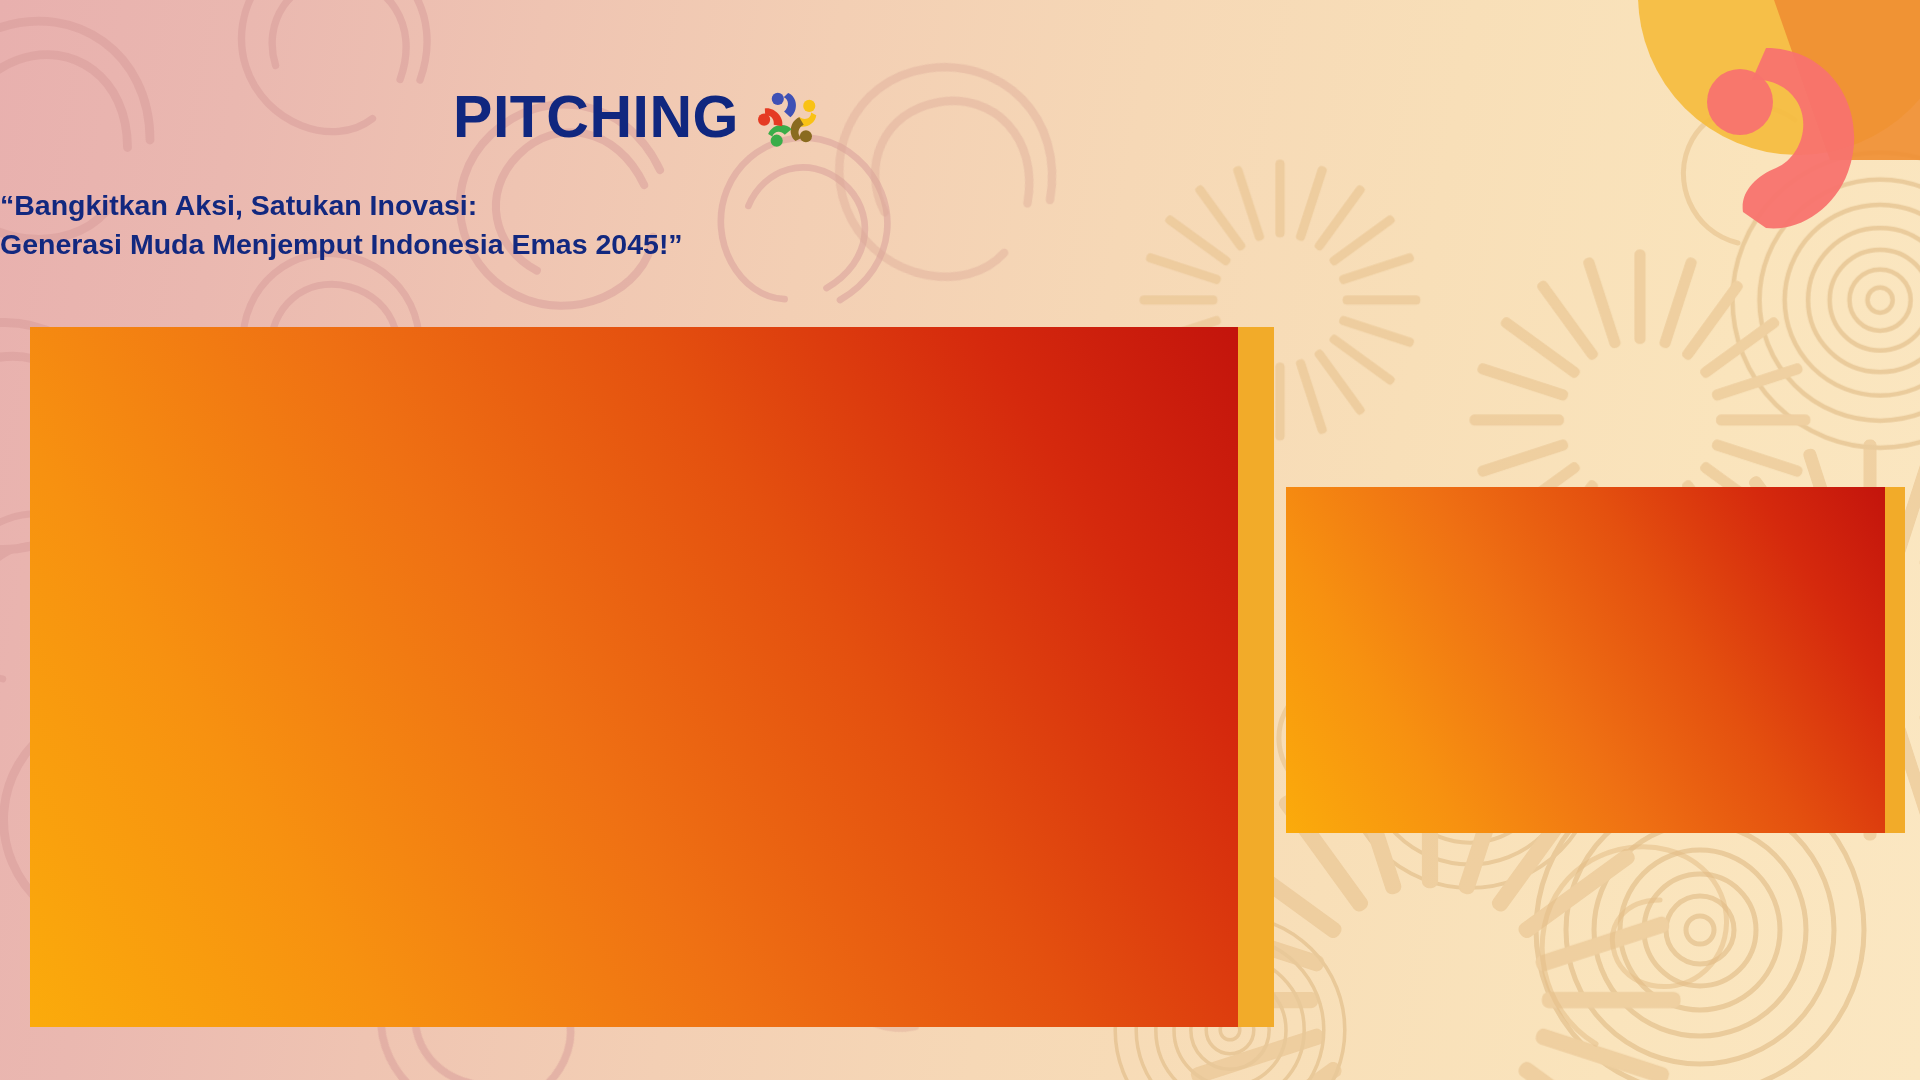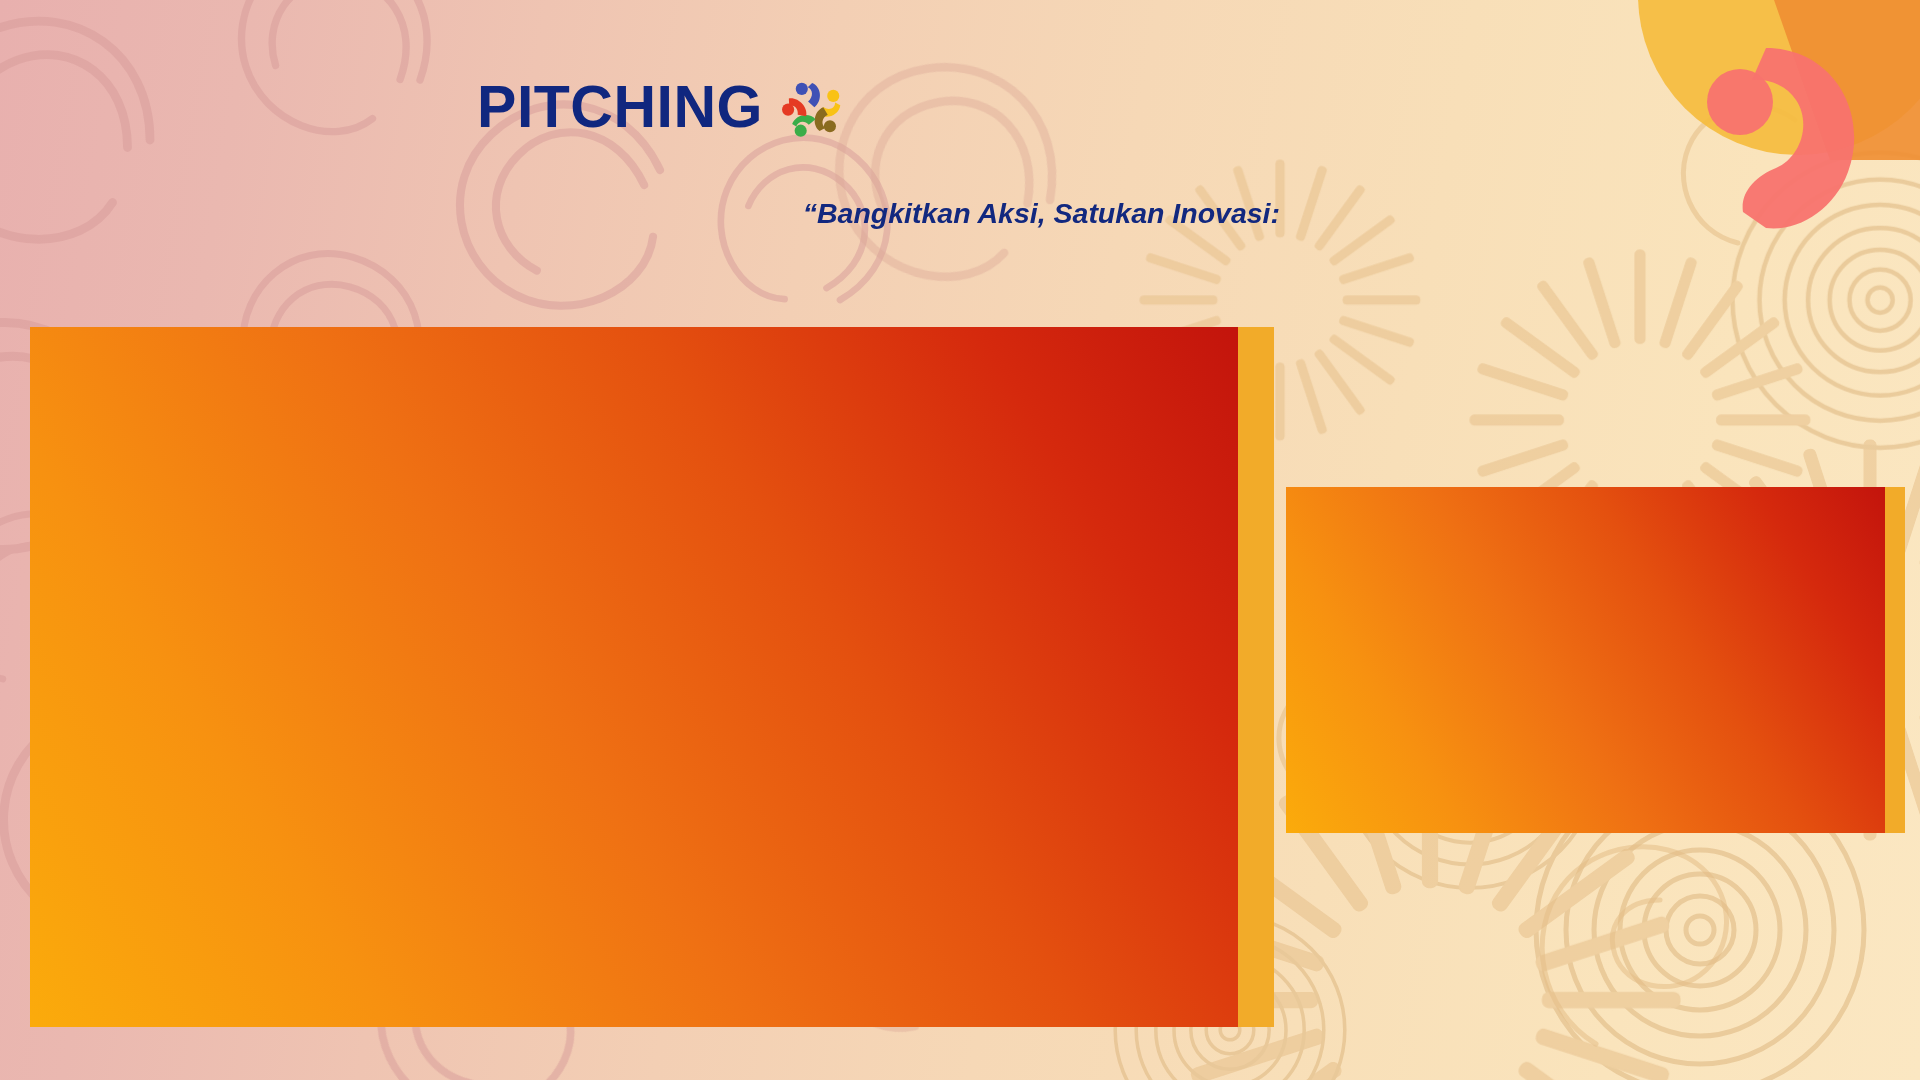--- a/index.html
+++ b/index.html
@@ -32,49 +32,47 @@
     position:absolute;
     top:0; right:0;
     width:340px; height:230px;
     overflow:hidden;
     pointer-events:none;
   }
 
   
   #header {
     position:absolute;
-    top:8px; left:0;
+    top:18px; left:0;
     width:1280px;
     padding-top:62px;
-    text-align:right;
+    text-align:left;
     z-index:5;
-    padding-left:48px;
   }
   #brand-row {
     display:flex;
     align-items:center;
     justify-content:center;
     gap:14px;
   }
   .brand-word {
     font-size:59px;
     font-weight:bold;
     letter-spacing:0.5px;
     color:#10277f;
     line-height:1;
   }
   #brand-logo { width:74px; height:74px; display:block; }
 
   #tagline {
-    margin-top:50px;
+    margin-top:32px;
     color:#12287f;
     font-size:28.5px;
     font-weight:bold;
     line-height:1.38;
-    font-style:italic;
   }
   #tagline .tl { display:block; }
 
   
   .panel-wrap { position:absolute; z-index:4; }
 
   .panel-media {
     position:absolute;
     top:0; left:0;
     background:linear-gradient(58deg,
@@ -228,20 +226,21 @@
       <g>
         <circle cx="15" cy="53.5" r="8.2" fill="#e53a23"></circle>
         <path d="M16,38.5 C29,36.5 42,50 39.5,62.5 L28,60.5 C29,52.5 23.5,46.5 16.5,48.5 Z" fill="#e53a23"></path>
       </g>
     </svg>
 
   </div>
 
   <div id="tagline">
     <span class="tl">“Bangkitkan Aksi, Satukan Inovasi:</span>
+    <span class="tl">Generasi Muda Menjemput Indonesia Emas 2045!”</span>
   </div>
 </header>
 
 <div class="panel-wrap" id="panel-main-wrap">
   <div class="panel-media" id="panel-main-media"></div>
   <div class="panel-accent" id="panel-main-accent"></div>
 </div>
 
 <div class="panel-wrap" id="panel-secondary-wrap">
   <div class="panel-media" id="panel-secondary-media"></div>

